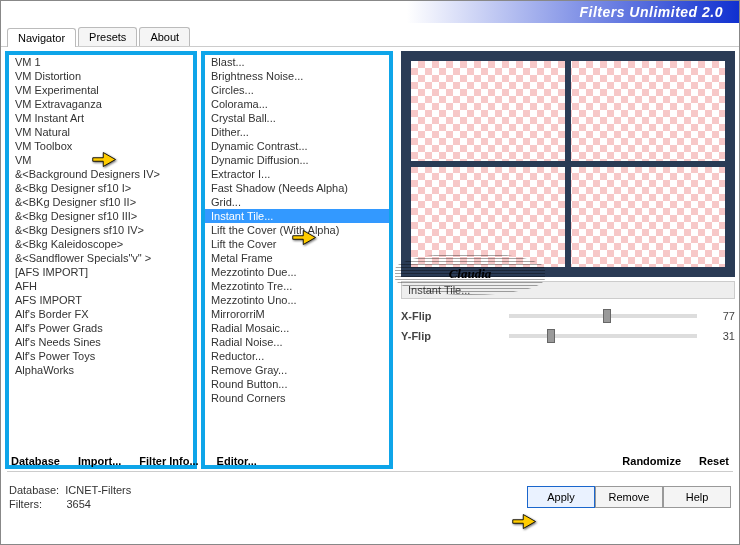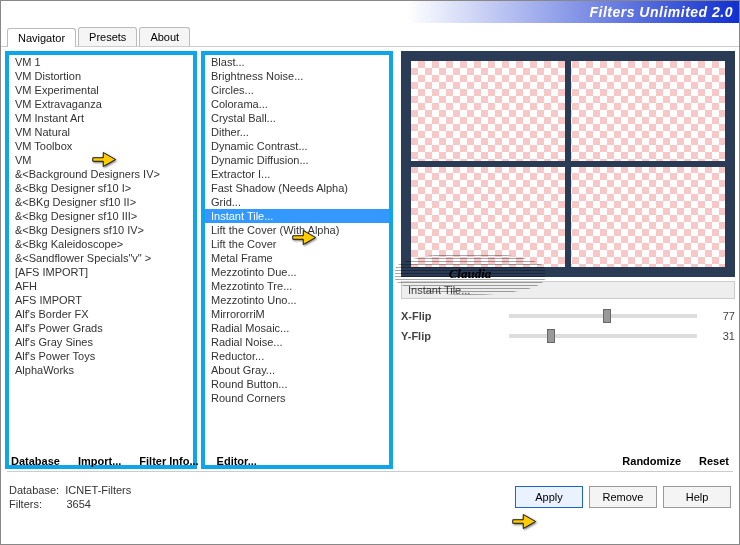--- a/index.html
+++ b/index.html
@@ -1,17 +1,17 @@
 <!DOCTYPE html>
 <html><head>
 <meta charset="utf-8">
 <style>
 * { box-sizing: border-box; margin: 0; padding: 0; font-family: "Segoe UI", Tahoma, Arial, sans-serif; font-size: 11px; }
 body { background: #fff; width: 740px; height: 545px; border: 1px solid #888; position: relative; overflow: hidden; }
-.titlebar { height: 22px; background: linear-gradient(90deg, #fff 0%, #fff 55%, #1030d0 100%); display: flex; justify-content: flex-end; align-items: center; padding-right: 6px; }
+.titlebar { height: 22px; background: linear-gradient(90deg, #fff 0%, #fff 55%, #1030d0 100%); display: flex; justify-content: flex-end; align-items: center; padding-right: 16px; }
 .title { font-style: italic; font-weight: bold; font-size: 14px; color: #fff; letter-spacing: 0.5px; }
 .tabs { display: flex; padding: 2px 6px 0 6px; border-bottom: 1px solid #ccc; margin-top: 2px; }
 .tab { padding: 3px 10px; border: 1px solid #bbb; border-bottom: none; margin-right: 2px; background: #f5f5f5; border-radius: 3px 3px 0 0; cursor: default; }
 .tab.active { background: #fff; position: relative; top: 1px; }
 .main { display: flex; height: 422px; padding: 4px 4px 0 4px; position: relative; }
 .listbox { border: 4px solid #0ea5e9; background: #fff; overflow-y: scroll; overflow-x: hidden; height: 100%; }
 .list-left { width: 192px; margin-right: 4px; }
 .list-mid { width: 192px; margin-right: 8px; }
 .listitem { padding: 1px 6px; white-space: nowrap; color: #333; cursor: default; }
 .listitem.sel { background: #3399ff; color: #fff; }
@@ -30,21 +30,21 @@
 .param-label { width: 100px; color: #444; font-weight: bold; }
 .param-slider { flex: 1; height: 4px; background: #ddd; position: relative; margin: 0 8px; }
 .thumb { position: absolute; top: -5px; width: 8px; height: 14px; background: #999; border: 1px solid #666; }
 .param-val { width: 30px; text-align: right; color: #444; }
 .under-lists { position: absolute; left: 4px; bottom: 2px; display: flex; gap: 18px; padding-left: 6px; justify-content: space-between; }
 .linkbtn { color: #000; font-weight: bold; cursor: default; }
 .under-right { position: absolute; right: 4px; bottom: 2px; display: flex; gap: 18px; padding-right: 6px; }
 .hr { border: none; border-top: 1px solid #ccc; margin: 2px 6px; }
 .footer { display: flex; align-items: center; padding: 4px 8px; height: 46px; }
 .footer-info { flex: 1; color: #333; line-height: 14px; }
-.btnrow { display: flex; gap: 6px; }
+.btnrow { display: flex; }
 .btn { min-width: 68px; height: 22px; border: 1px solid #999; background: #f4f4f4; display: inline-flex; align-items: center; justify-content: center; cursor: default; }
 .btn.primary { border: 1px solid #1a66cc; background: #eaf2ff; }
 .pointer { position: absolute; width: 28px; height: 22px; pointer-events: none; z-index:50; }
 .pointer svg { filter: drop-shadow(1px 1px 1px rgba(0,0,0,.6)); }
 .watermark { position: absolute; left: 394px; top: 252px; width: 150px; height: 42px; pointer-events:none; z-index:40; display:flex; align-items:center; justify-content:center;font-style:italic; }
 .watermark .bars { position:absolute; inset:0; background: repeating-linear-gradient(0deg,#000 0 1px, transparent 1px 3px); opacity:.35; border-radius: 50%/40%; }
 .watermark span { font-family: cursive; font-weight:bold; font-size:13px; color:#000; position:relative; }
 ::-webkit-scrollbar { width: 16px; }
 ::-webkit-scrollbar-track { background: #f0f0f0; }
 ::-webkit-scrollbar-thumb { background: #c8c8c8; border: 1px solid #aaa; }
@@ -77,21 +77,21 @@
       <div class="listitem">&amp;&lt;BKg Designer sf10 II&gt;</div>
       <div class="listitem">&amp;&lt;Bkg Designer sf10 III&gt;</div>
       <div class="listitem">&amp;&lt;Bkg Designers sf10 IV&gt;</div>
       <div class="listitem">&amp;&lt;Bkg Kaleidoscope&gt;</div>
       <div class="listitem">&amp;&lt;Sandflower Specials"v" &gt;</div>
       <div class="listitem">[AFS IMPORT]</div>
       <div class="listitem">AFH</div>
       <div class="listitem">AFS IMPORT</div>
       <div class="listitem">Alf's Border FX</div>
       <div class="listitem">Alf's Power Grads</div>
-      <div class="listitem">Alf's Gray Sines</div>
+      <div class="listitem">Alf's Needs Sines</div>
       <div class="listitem">Alf's Power Toys</div>
       <div class="listitem">AlphaWorks</div>
     </div>
   <div class="listbox list-mid" id="filtlist">
       <div class="listitem">Blast...</div>
       <div class="listitem">Brightness Noise...</div>
       <div class="listitem">Circles...</div>
       <div class="listitem">Colorama...</div>
       <div class="listitem">Crystal Ball...</div>
       <div class="listitem">Dither...</div>
@@ -104,21 +104,21 @@
       <div class="listitem">Lift the Cover (With Alpha)</div>
       <div class="listitem">Lift the Cover</div>
       <div class="listitem">Metal Frame</div>
       <div class="listitem">Mezzotinto Due...</div>
       <div class="listitem">Mezzotinto Tre...</div>
       <div class="listitem">Mezzotinto Uno...</div>
       <div class="listitem">MirrororriM</div>
       <div class="listitem">Radial Mosaic...</div>
       <div class="listitem">Radial Noise...</div>
       <div class="listitem">Reductor...</div>
-      <div class="listitem">About Gray...</div>
+      <div class="listitem">Remove Gray...</div>
       <div class="listitem">Round Button...</div>
       <div class="listitem">Round Corners</div>
     </div>
 
   <div class="rightpane">
     <div class="preview">
       <div class="preview-inner"></div>
     </div>
     <div class="filtername-row">Instant Tile...</div>
     <div id="params">

